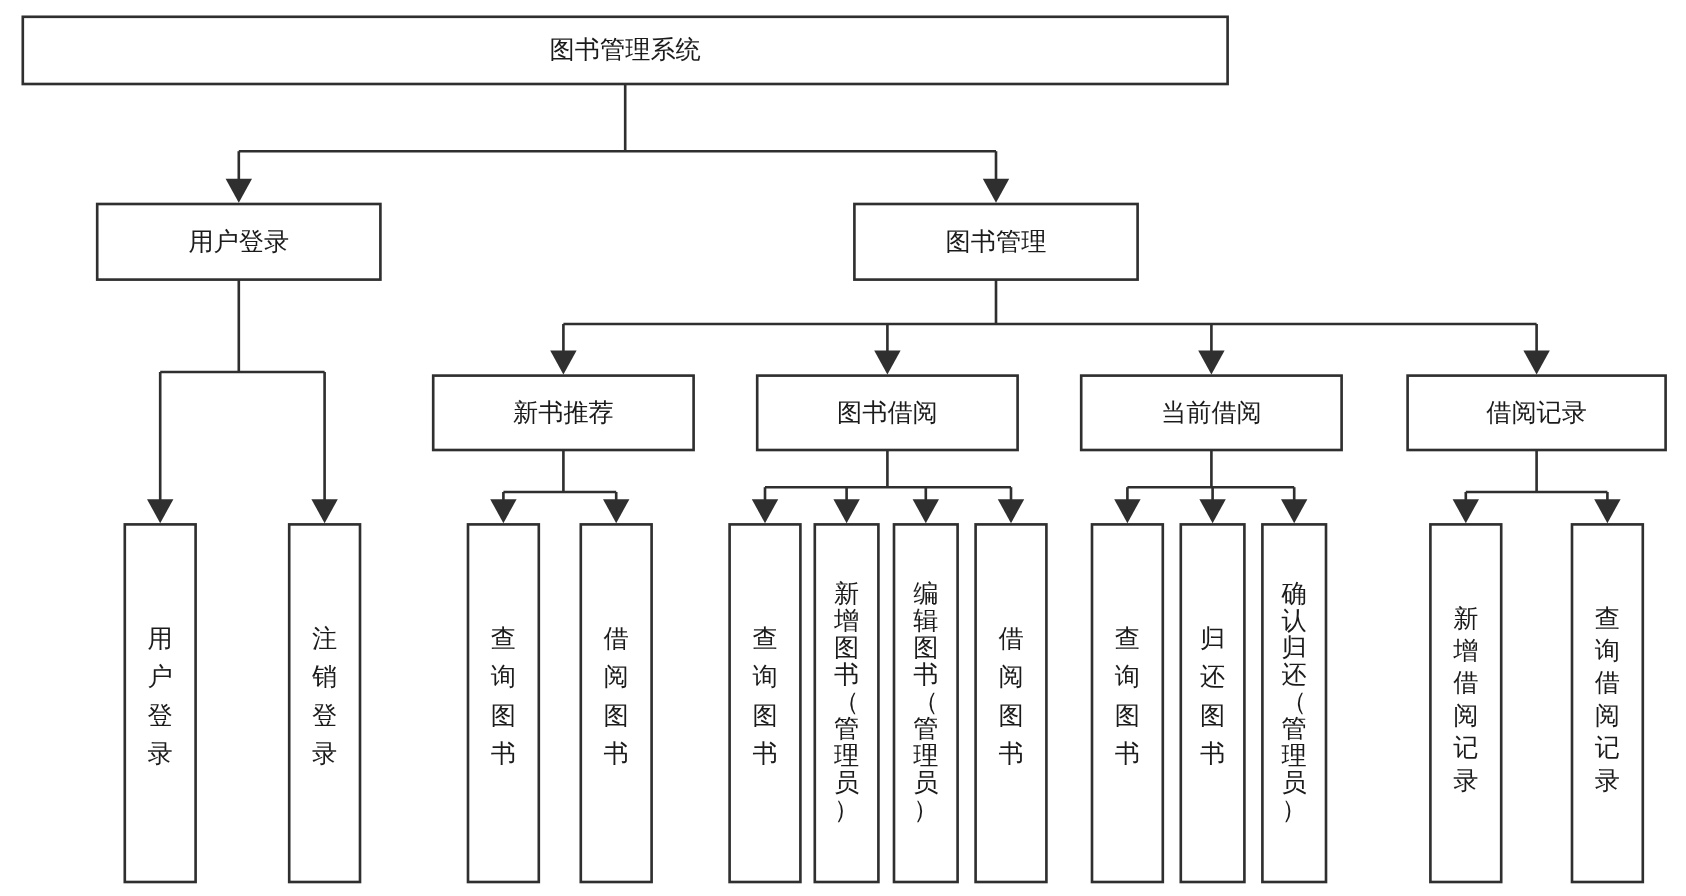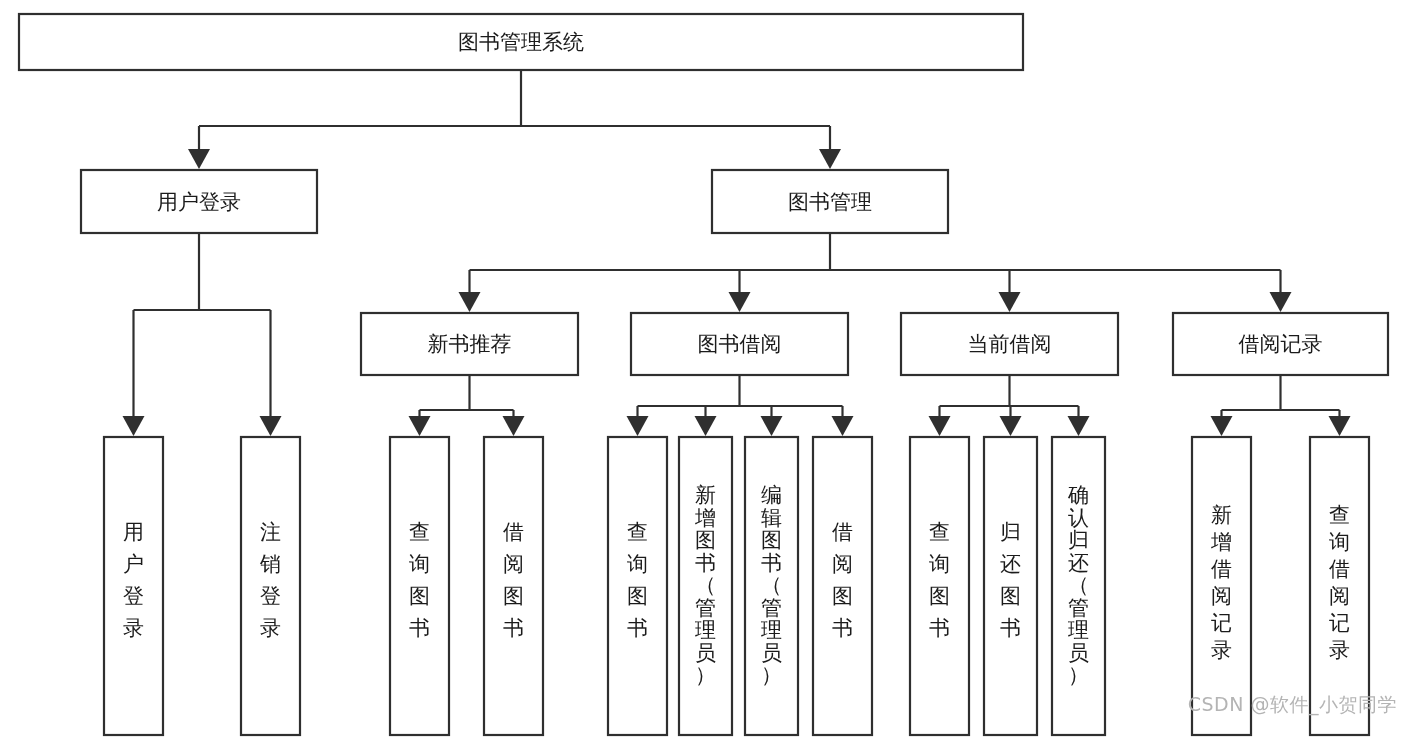--- a/index.html
+++ b/index.html
@@ -198,14 +198,13 @@
         <g>
           <rect x="1192" y="437" width="59" height="298" class="node-box"></rect>
           <text x="1221.5" class="node-label-v"><tspan x="1221.5" y="522.2">新</tspan><tspan x="1221.5" y="549.2">增</tspan><tspan x="1221.5" y="576.2">借</tspan><tspan x="1221.5" y="603.2">阅</tspan><tspan x="1221.5" y="630.2">记</tspan><tspan x="1221.5" y="657.2">录</tspan></text>
         </g>
         <g>
           <rect x="1310" y="437" width="59" height="298" class="node-box"></rect>
           <text x="1339.5" class="node-label-v"><tspan x="1339.5" y="522.2">查</tspan><tspan x="1339.5" y="549.2">询</tspan><tspan x="1339.5" y="576.2">借</tspan><tspan x="1339.5" y="603.2">阅</tspan><tspan x="1339.5" y="630.2">记</tspan><tspan x="1339.5" y="657.2">录</tspan></text>
         </g>
       </g>
   </svg>
-  <div class="watermark">CSDN @软件_小贺同学</div>
 </div>
 
 </body></html>

